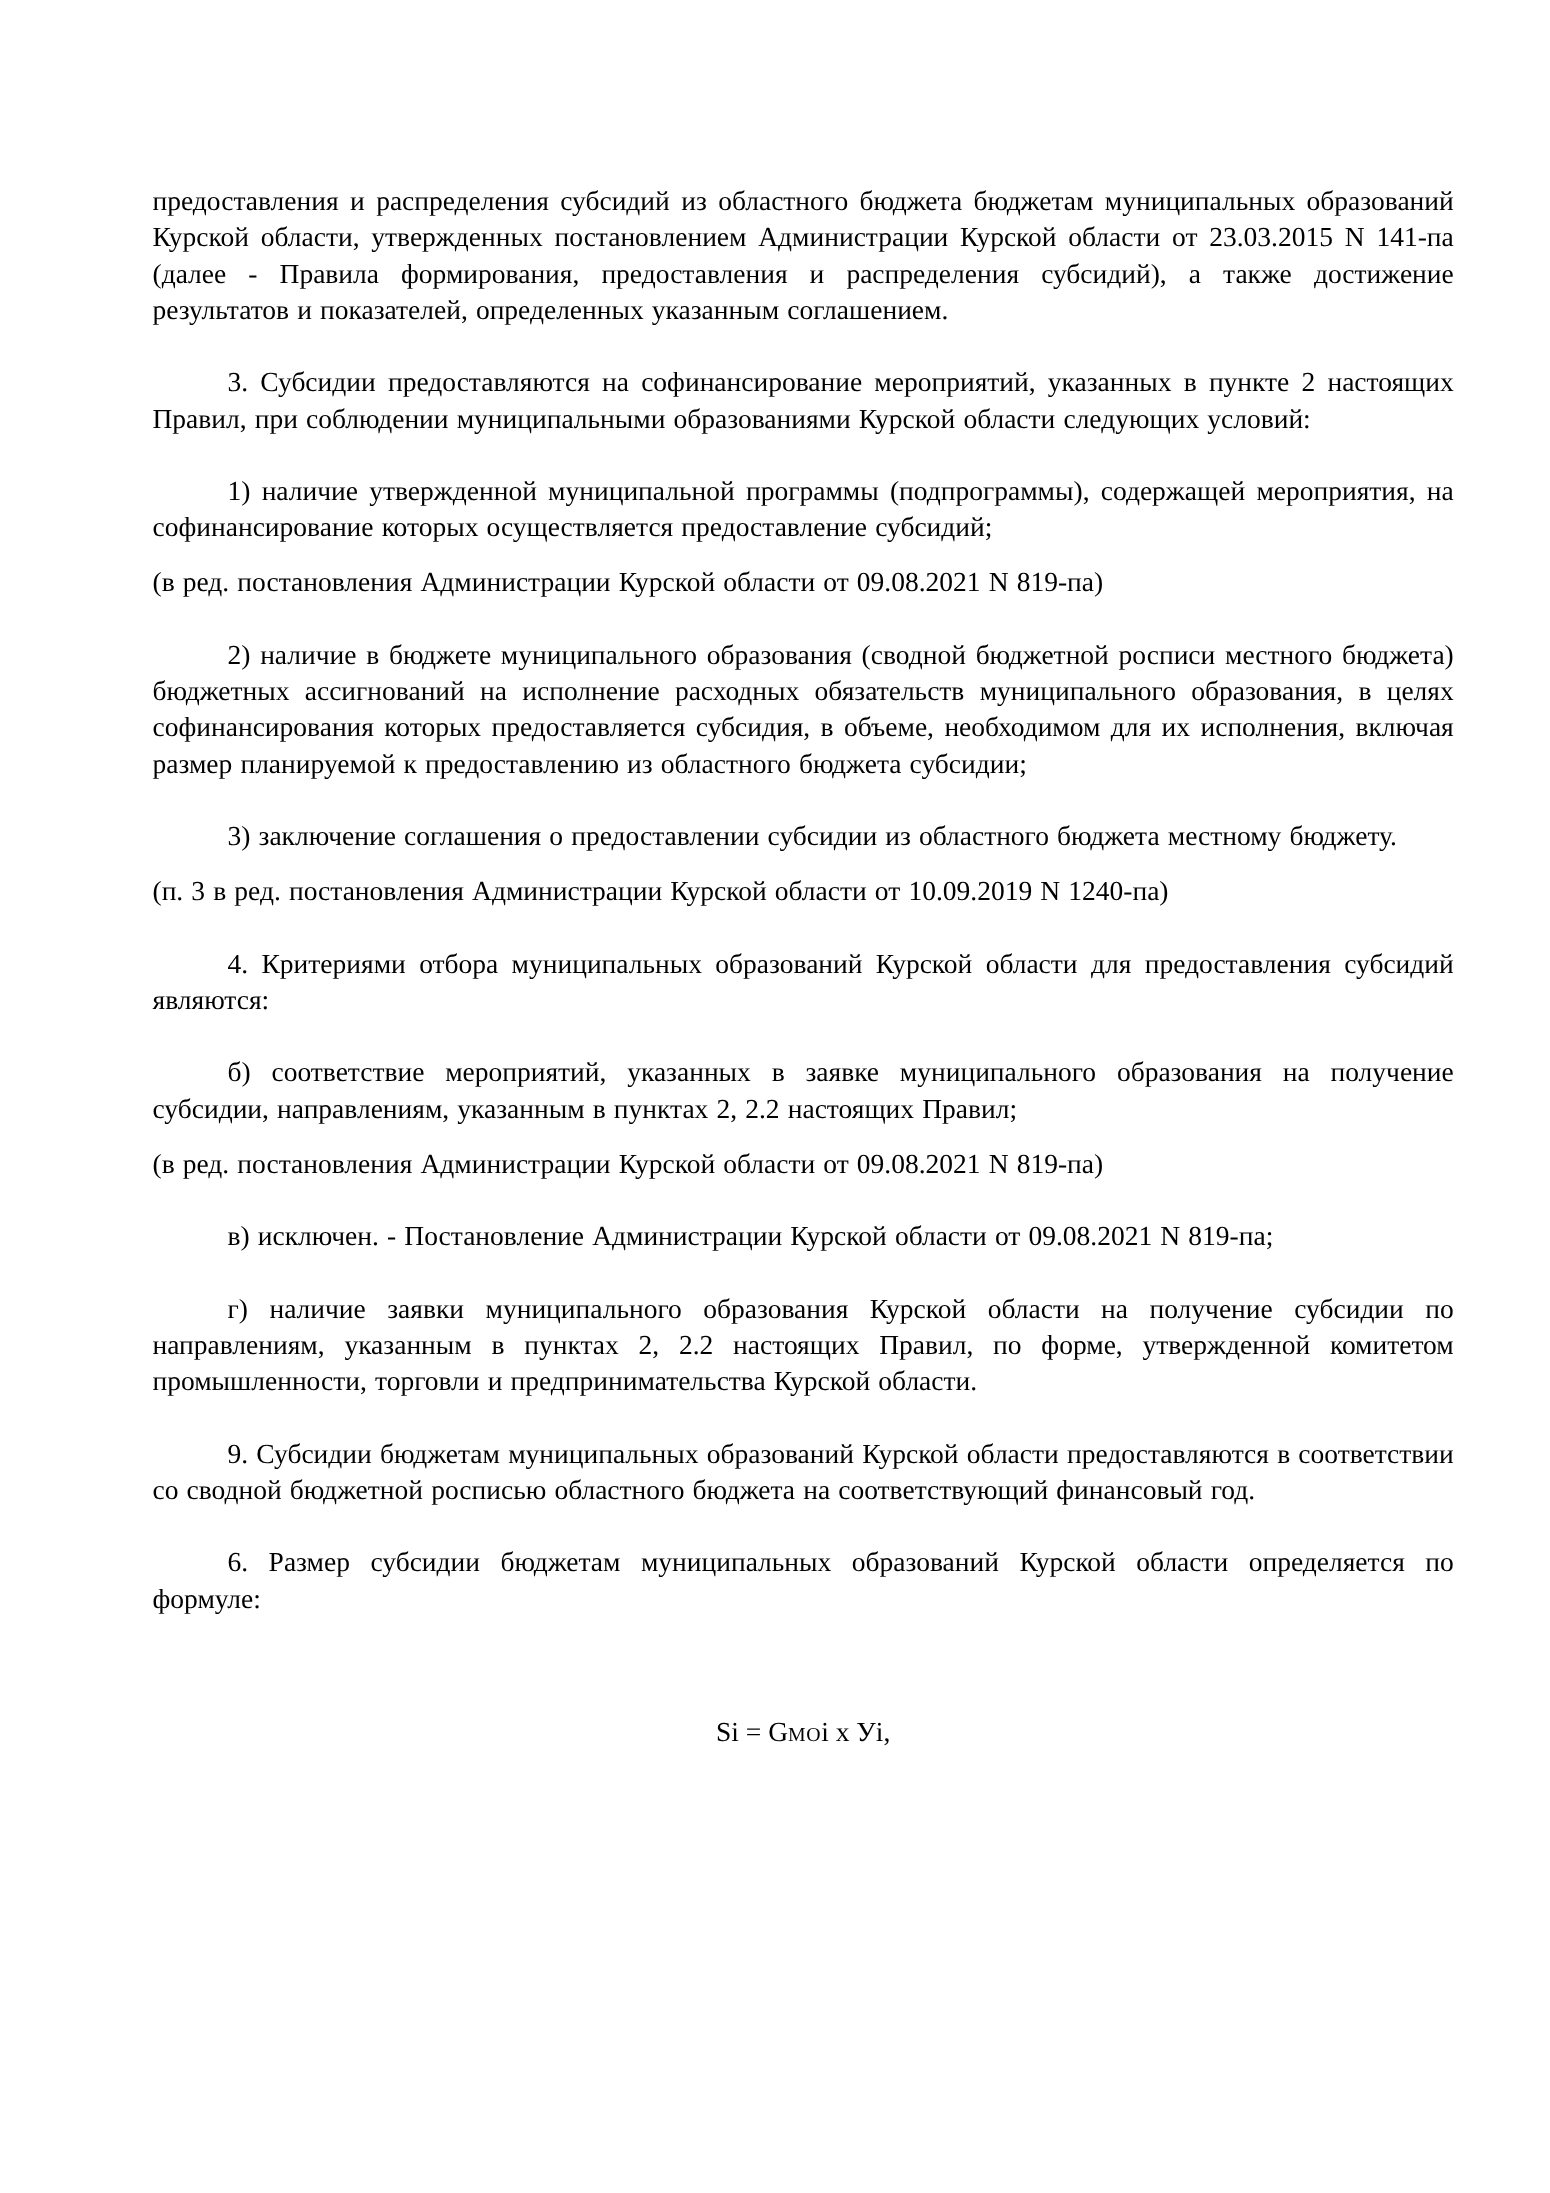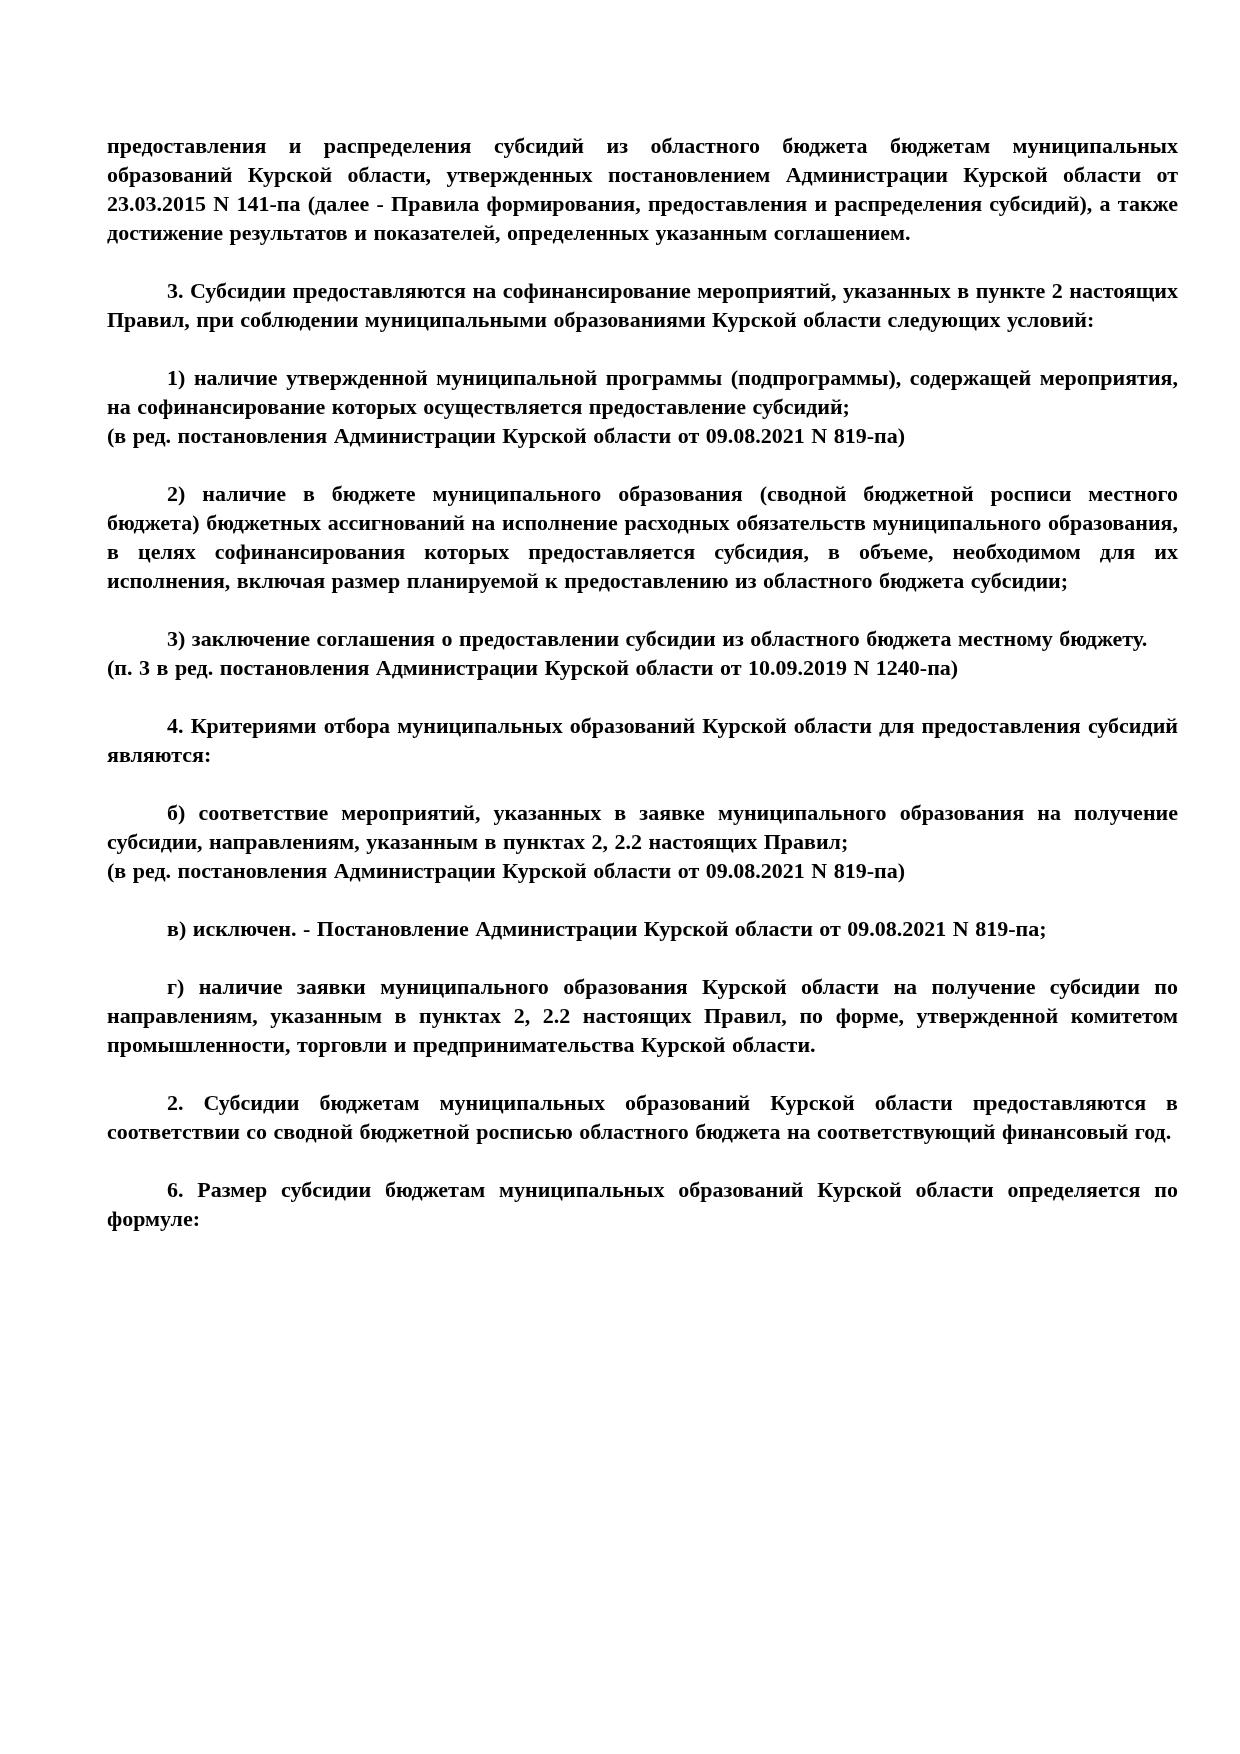--- a/index.html
+++ b/index.html
@@ -13,25 +13,24 @@
     overflow: hidden;
     font-family: "Liberation Serif", "DejaVu Serif", serif;
     font-size: 22px;
     line-height: 29px;
     color: #000000;
   }
   .doc {
     padding: 131px 62px 0 107px;
   }
   .doc p {
-    margin: 0;
+    margin: 15px;
     text-align: justify;
     text-align-last: left;
     word-spacing: 1px;
-    font-weight: bold;
   }
   .doc p.sp {
     margin-top: 29px;
   }
   .doc p.ind {
     text-indent: 60px;
   }
   .formula {
     margin-top: 78px;
     text-align: center;
@@ -50,16 +49,19 @@
   <p class="ind sp">1) наличие утвержденной муниципальной программы (подпрограммы), содержащей мероприятия, на софинансирование которых осуществляется предоставление субсидий;</p>
   <p>(в ред. постановления Администрации Курской области от 09.08.2021 N 819-па)</p>
   <p class="ind sp">2) наличие в бюджете муниципального образования (сводной бюджетной росписи местного бюджета) бюджетных ассигнований на исполнение расходных обязательств муниципального образования, в целях софинансирования которых предоставляется субсидия, в объеме, необходимом для их исполнения, включая размер планируемой к предоставлению из областного бюджета субсидии;</p>
   <p class="ind sp">3) заключение соглашения о предоставлении субсидии из областного бюджета местному бюджету.</p>
   <p>(п. 3 в ред. постановления Администрации Курской области от 10.09.2019 N 1240-па)</p>
   <p class="ind sp">4. Критериями отбора муниципальных образований Курской области для предоставления субсидий являются:</p>
   <p class="ind sp">б) соответствие мероприятий, указанных в заявке муниципального образования на получение субсидии, направлениям, указанным в пунктах 2, 2.2 настоящих Правил;</p>
   <p>(в ред. постановления Администрации Курской области от 09.08.2021 N 819-па)</p>
   <p class="ind sp">в) исключен. - Постановление Администрации Курской области от 09.08.2021 N 819-па;</p>
   <p class="ind sp">г) наличие заявки муниципального образования Курской области на получение субсидии по направлениям, указанным в пунктах 2, 2.2 настоящих Правил, по форме, утвержденной комитетом промышленности, торговли и предпринимательства Курской области.</p>
-  <p class="ind sp">2. Субсидии бюджетам муниципальных образований Курской области предоставляются в соответствии со сводной бюджетной росписью областного бюджета на соответствующий финансовый год.</p>
+  <p class="ind sp">9. Субсидии бюджетам муниципальных образований Курской области предоставляются в соответствии со сводной бюджетной росписью областного бюджета на соответствующий финансовый год.</p>
   <p class="ind sp">6. Размер субсидии бюджетам муниципальных образований Курской области определяется по формуле:</p>
 
+  <div class="formula">
+    <span>Si = G</span><span class="sub">МО</span><span>i x </span><span>Уi,</span>
+  </div>
 </div>
 
 </body></html>

